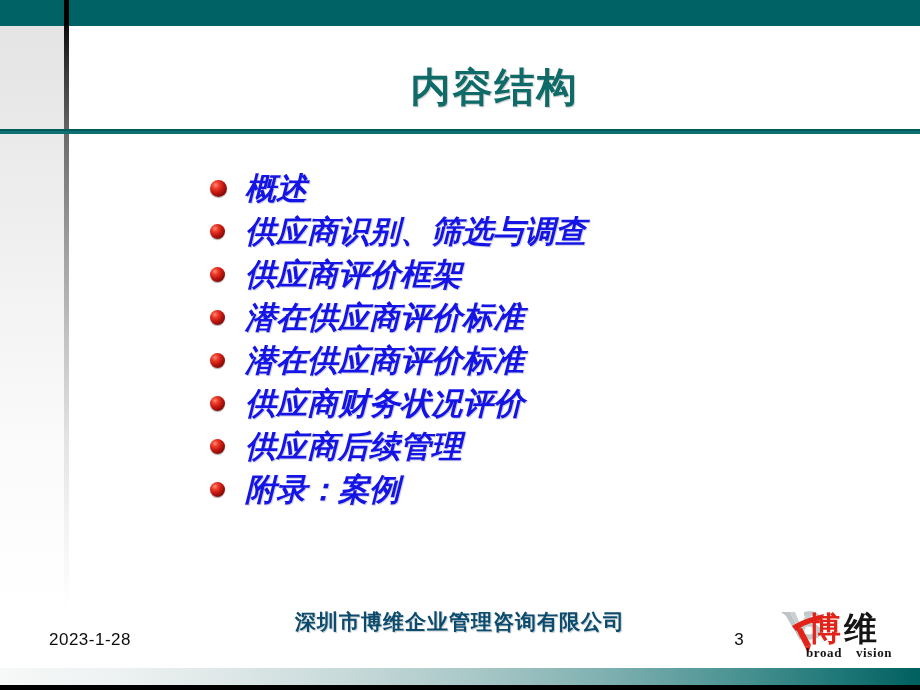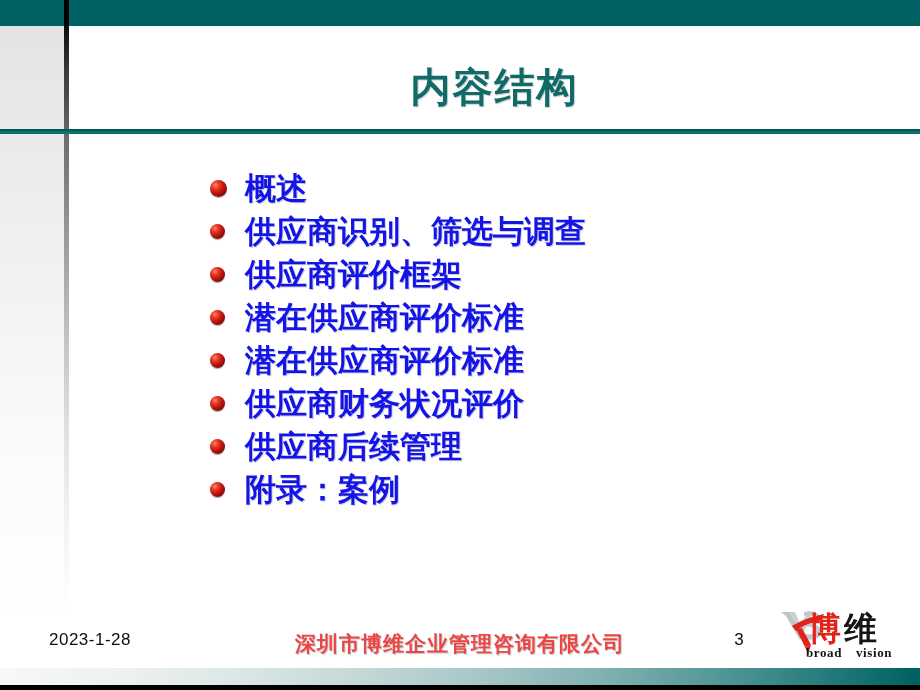--- a/index.html
+++ b/index.html
@@ -105,20 +105,21 @@
   .bullets {
     position: absolute;
     top: 166px;
     left: 210px;
     width: 640px;
   }
   .bullet-row {
     display: flex;
     align-items: center;
     height: 43px;
+    font-style: italic;
   }
   .bullet-row.first {
     height: 44px;
   }
   .marker {
     flex: 0 0 auto;
     width: 15px;
     height: 15px;
     border-radius: 50%;
     margin-right: 20px;
@@ -150,27 +151,27 @@
     position: absolute;
     left: 49px;
     top: 630px;
     font-size: 17px;
     color: #0d0d0d;
     letter-spacing: 0.5px;
   }
   .footer-company {
     position: absolute;
     left: 0;
-    top: 630px;
+    top: 608px;
     width: 920px;
     text-align: center;
     font-family: "Liberation Serif", "DejaVu Serif", serif;
     font-size: 21px;
     font-weight: bold;
-    color: #ef4444;
+    color: #0c4a6e;
     letter-spacing: 1px;
     text-shadow: 1px 1px 1px rgba(150,170,170,0.6);
   }
   .footer-page {
     position: absolute;
     left: 726px;
     top: 630px;
     width: 26px;
     text-align: center;
     font-size: 17px;

